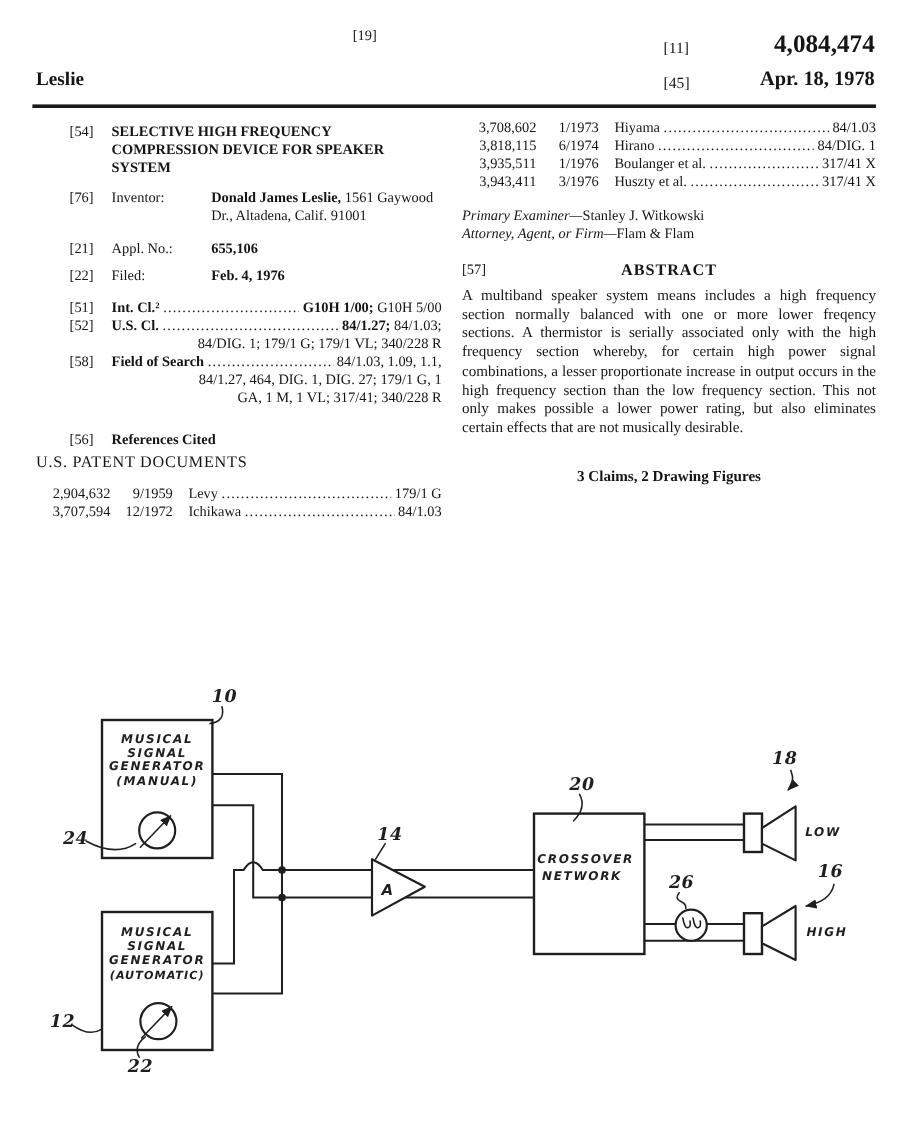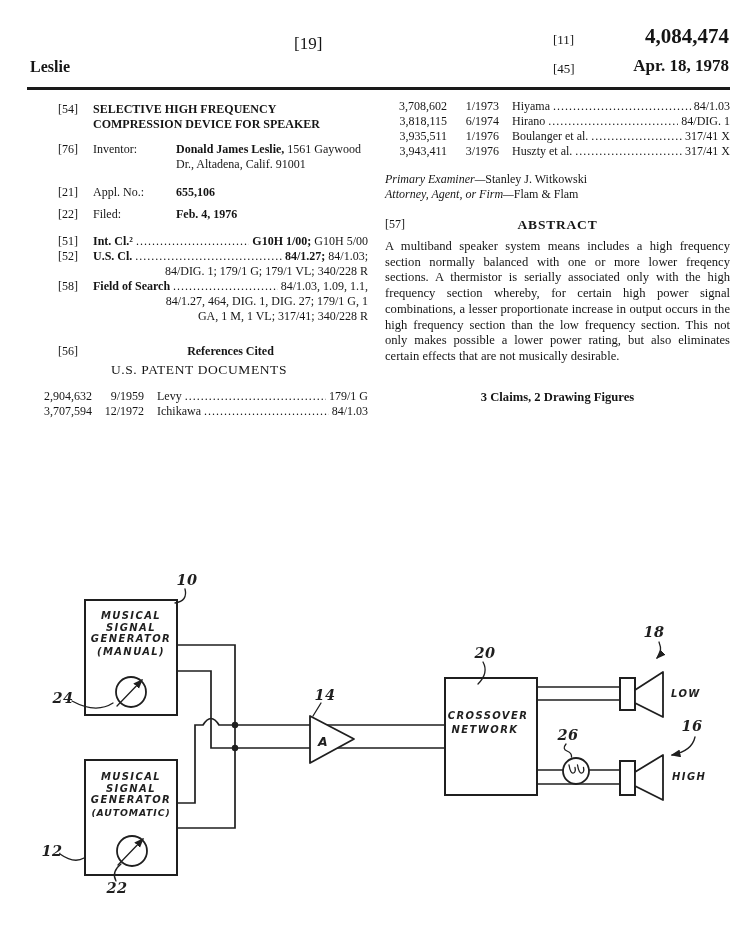--- a/index.html
+++ b/index.html
@@ -6,21 +6,21 @@
   .page {
     position:relative; width:750px; height:952px; margin:0 auto;
     background:#ffffff; color:#151515; overflow:hidden;
     font-family:"Liberation Serif","DejaVu Serif",serif;
   }
   .b { font-weight:bold; }
   .i { font-style:italic; }
 
   
   .h-title   { position:absolute; left:30px; top:18px; font-size:29px; font-weight:bold; letter-spacing:.3px; }
-  .h-kind    { position:absolute; left:294px; top:34px; font-size:17px; }
+  .h-kind    { position:absolute; left:294px; top:22px; font-size:12px; }
   .h-11      { position:absolute; left:553px; top:32px; font-size:13px; }
   .h-num     { position:absolute; right:21px; top:24px; font-size:21px; font-weight:bold; }
   .h-surname { position:absolute; left:30px; top:58px; font-size:16px; font-weight:bold; }
   .h-45      { position:absolute; left:553px; top:61px; font-size:13px; }
   .h-date    { position:absolute; right:21px; top:56px; font-size:17px; font-weight:bold; }
   .h-rule    { position:absolute; left:27px; right:20px; top:87px; height:3px; background:#1a1a1a; }
 
   
   .col-left  { position:absolute; left:30px;  top:102px; width:338px; font-size:12px; line-height:15px; }
   .col-right { position:absolute; left:385px; top:99px;  width:345px; font-size:12px; line-height:15px; }
@@ -30,21 +30,21 @@
   .flabel{ width:83px; flex:none; }
   .dots  { flex:1 1 0; overflow:hidden; white-space:nowrap; margin:0 3px; letter-spacing:1px; min-width:12px; }
   .rline { text-align:right; }
 
   .refrow   { display:flex; align-items:baseline; white-space:nowrap; }
   .ref-no   { width:62px;  flex:none; text-align:right; }
   .ref-date { width:52px;  flex:none; text-align:right; }
   .ref-name { flex:none; margin-left:13px; }
   .ref-cls  { flex:none; }
 
-  .center { text-align:center; }
+  .center { text-align:left; }
   .subhead { font-size:13.5px; letter-spacing:.6px; margin-top:3px; }
 
   .abs-head { position:relative; margin-top:15px; height:16px; }
   .abs-num  { position:absolute; left:0; top:0; }
   .abs-word { text-align:center; font-weight:bold; font-size:13.5px; letter-spacing:.8px; }
   .abs-text { margin-top:6px; text-align:justify; font-size:12.6px; line-height:15.7px; }
   .claims   { margin-top:25px; text-align:center; font-weight:bold; font-size:12.6px; }
 
   
   svg.fig { position:absolute; left:0; top:555px; }
@@ -77,20 +77,21 @@
   <div class="h-date">Apr. 18, 1978</div>
   <div class="h-rule"></div>
 
   <div class="col-left">
 
     <div class="frow">
       <span class="fnum">[54]</span>
       <span class="b">
         <span style="display:block">SELECTIVE HIGH FREQUENCY</span>
         <span style="display:block">COMPRESSION DEVICE FOR SPEAKER</span>
+        <span style="display:block">SYSTEM</span>
       </span>
     </div>
 
     <div class="frow" style="margin-top:10px">
       <span class="fnum">[76]</span>
       <span class="flabel">Inventor:</span>
       <span>
         <span class="b">Donald James Leslie,</span><span> 1561 Gaywood</span>
         <span style="display:block">Dr., Altadena, Calif. 91001</span>
       </span>

